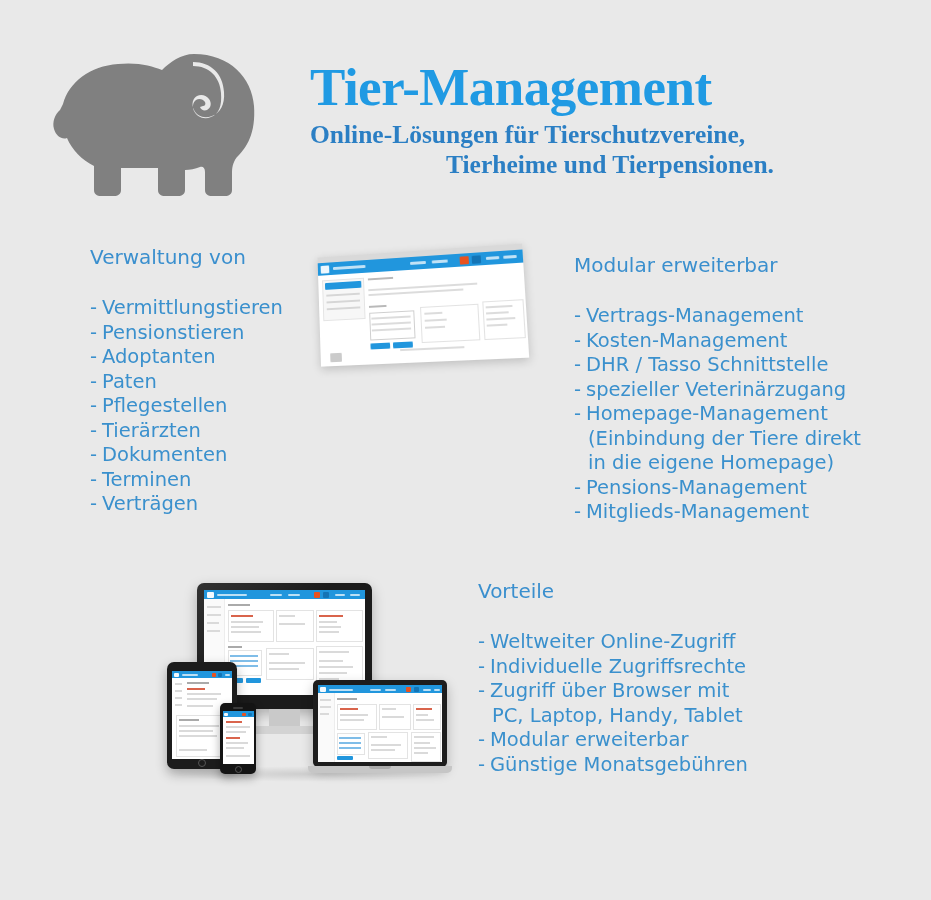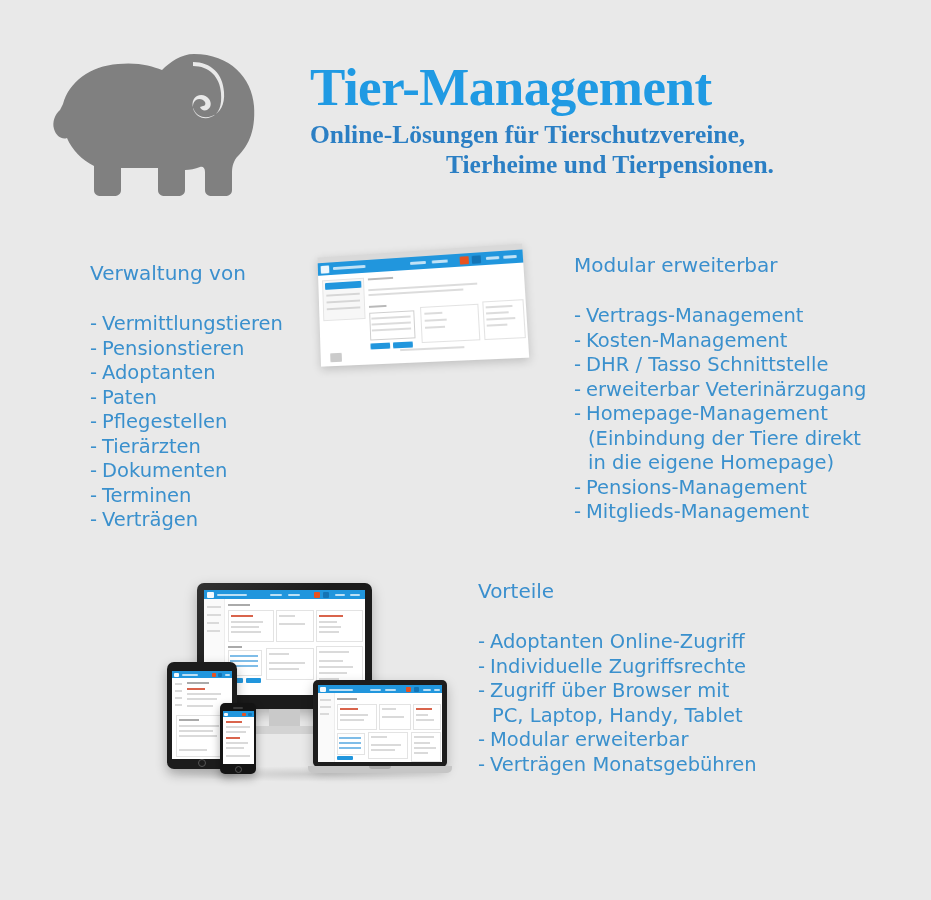--- a/index.html
+++ b/index.html
@@ -91,21 +91,21 @@
   }
   .feature-list li .sub {
     display: block;
     padding-left: 14px;
   }
   .dash { display: inline-block; width: 12px; }
 
   .col-left {
     position: absolute;
     left: 90px;
-    top: 260px;
+    top: 244px;
     width: 230px;
   }
   .col-right {
     position: absolute;
     left: 574px;
     top: 252px;
     width: 330px;
   }
   .col-bottom {
     position: absolute;
@@ -406,42 +406,42 @@
       <li><span class="dash">-</span><span>Verträgen</span></li>
     </ul>
   </div>
 
   <div class="col-right">
     <h2 class="col-heading">Modular erweiterbar</h2>
     <ul class="feature-list">
       <li><span class="dash">-</span><span>Vertrags-Management</span></li>
       <li><span class="dash">-</span><span>Kosten-Management</span></li>
       <li><span class="dash">-</span><span>DHR / Tasso Schnittstelle</span></li>
-      <li><span class="dash">-</span><span>erweiterbar Veterinärzugang</span></li>
+      <li><span class="dash">-</span><span>spezieller Veterinärzugang</span></li>
       <li>
         <span class="dash">-</span><span>Homepage-Management</span>
         <span class="sub">(Einbindung der Tiere direkt</span>
         <span class="sub">in die eigene Homepage)</span>
       </li>
       <li><span class="dash">-</span><span>Pensions-Management</span></li>
       <li><span class="dash">-</span><span>Mitglieds-Management</span></li>
     </ul>
   </div>
 
   <div class="col-bottom">
     <h2 class="col-heading">Vorteile</h2>
     <ul class="feature-list">
-      <li><span class="dash">-</span><span>Adoptanten Online-Zugriff</span></li>
+      <li><span class="dash">-</span><span>Weltweiter Online-Zugriff</span></li>
       <li><span class="dash">-</span><span>Individuelle Zugriffsrechte</span></li>
       <li>
         <span class="dash">-</span><span>Zugriff über Browser mit</span>
         <span class="sub">PC, Laptop, Handy, Tablet</span>
       </li>
       <li><span class="dash">-</span><span>Modular erweiterbar</span></li>
-      <li><span class="dash">-</span><span>Verträgen Monatsgebühren</span></li>
+      <li><span class="dash">-</span><span>Günstige Monatsgebühren</span></li>
     </ul>
   </div>
 
   <div class="browser-mock">
     <div class="bm-titlebar"></div>
     <div class="bm-nav">
       <span class="brand"></span>
       <span class="navitem" style="left:16px;width:34px;"></span>
       <span class="navitem" style="left:96px;width:16px;"></span>
       <span class="navitem" style="left:118px;width:16px;"></span>

